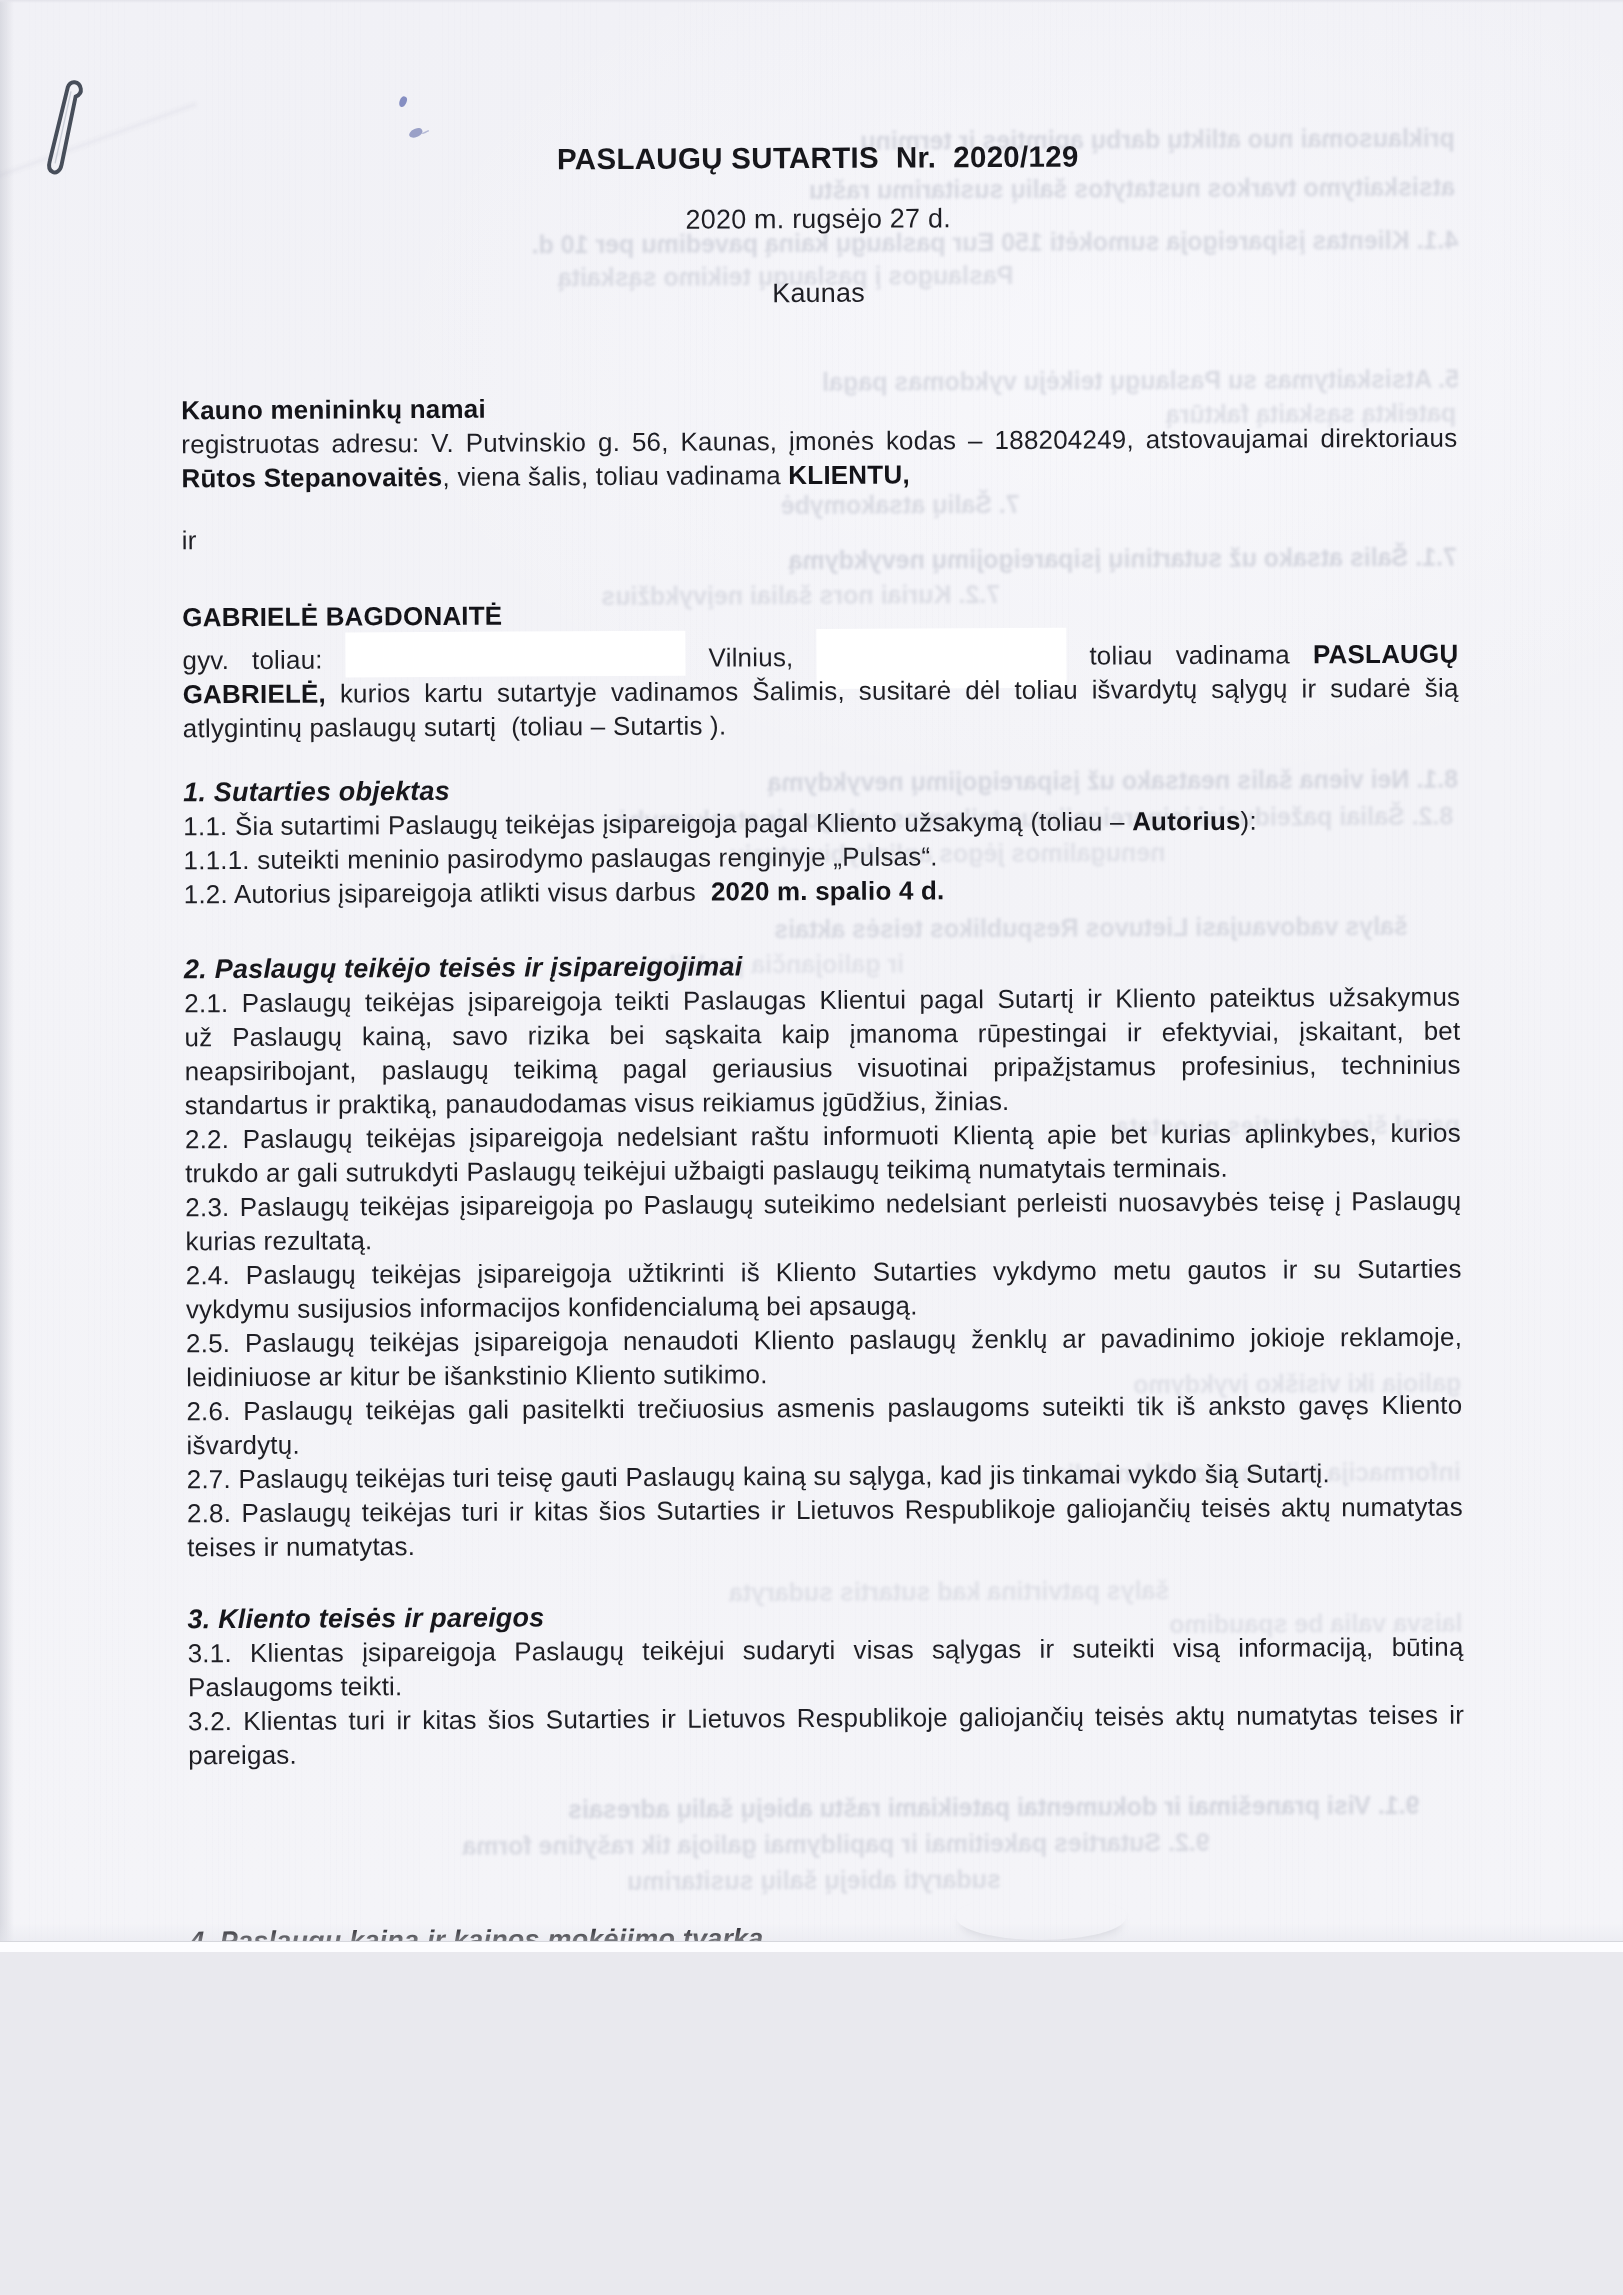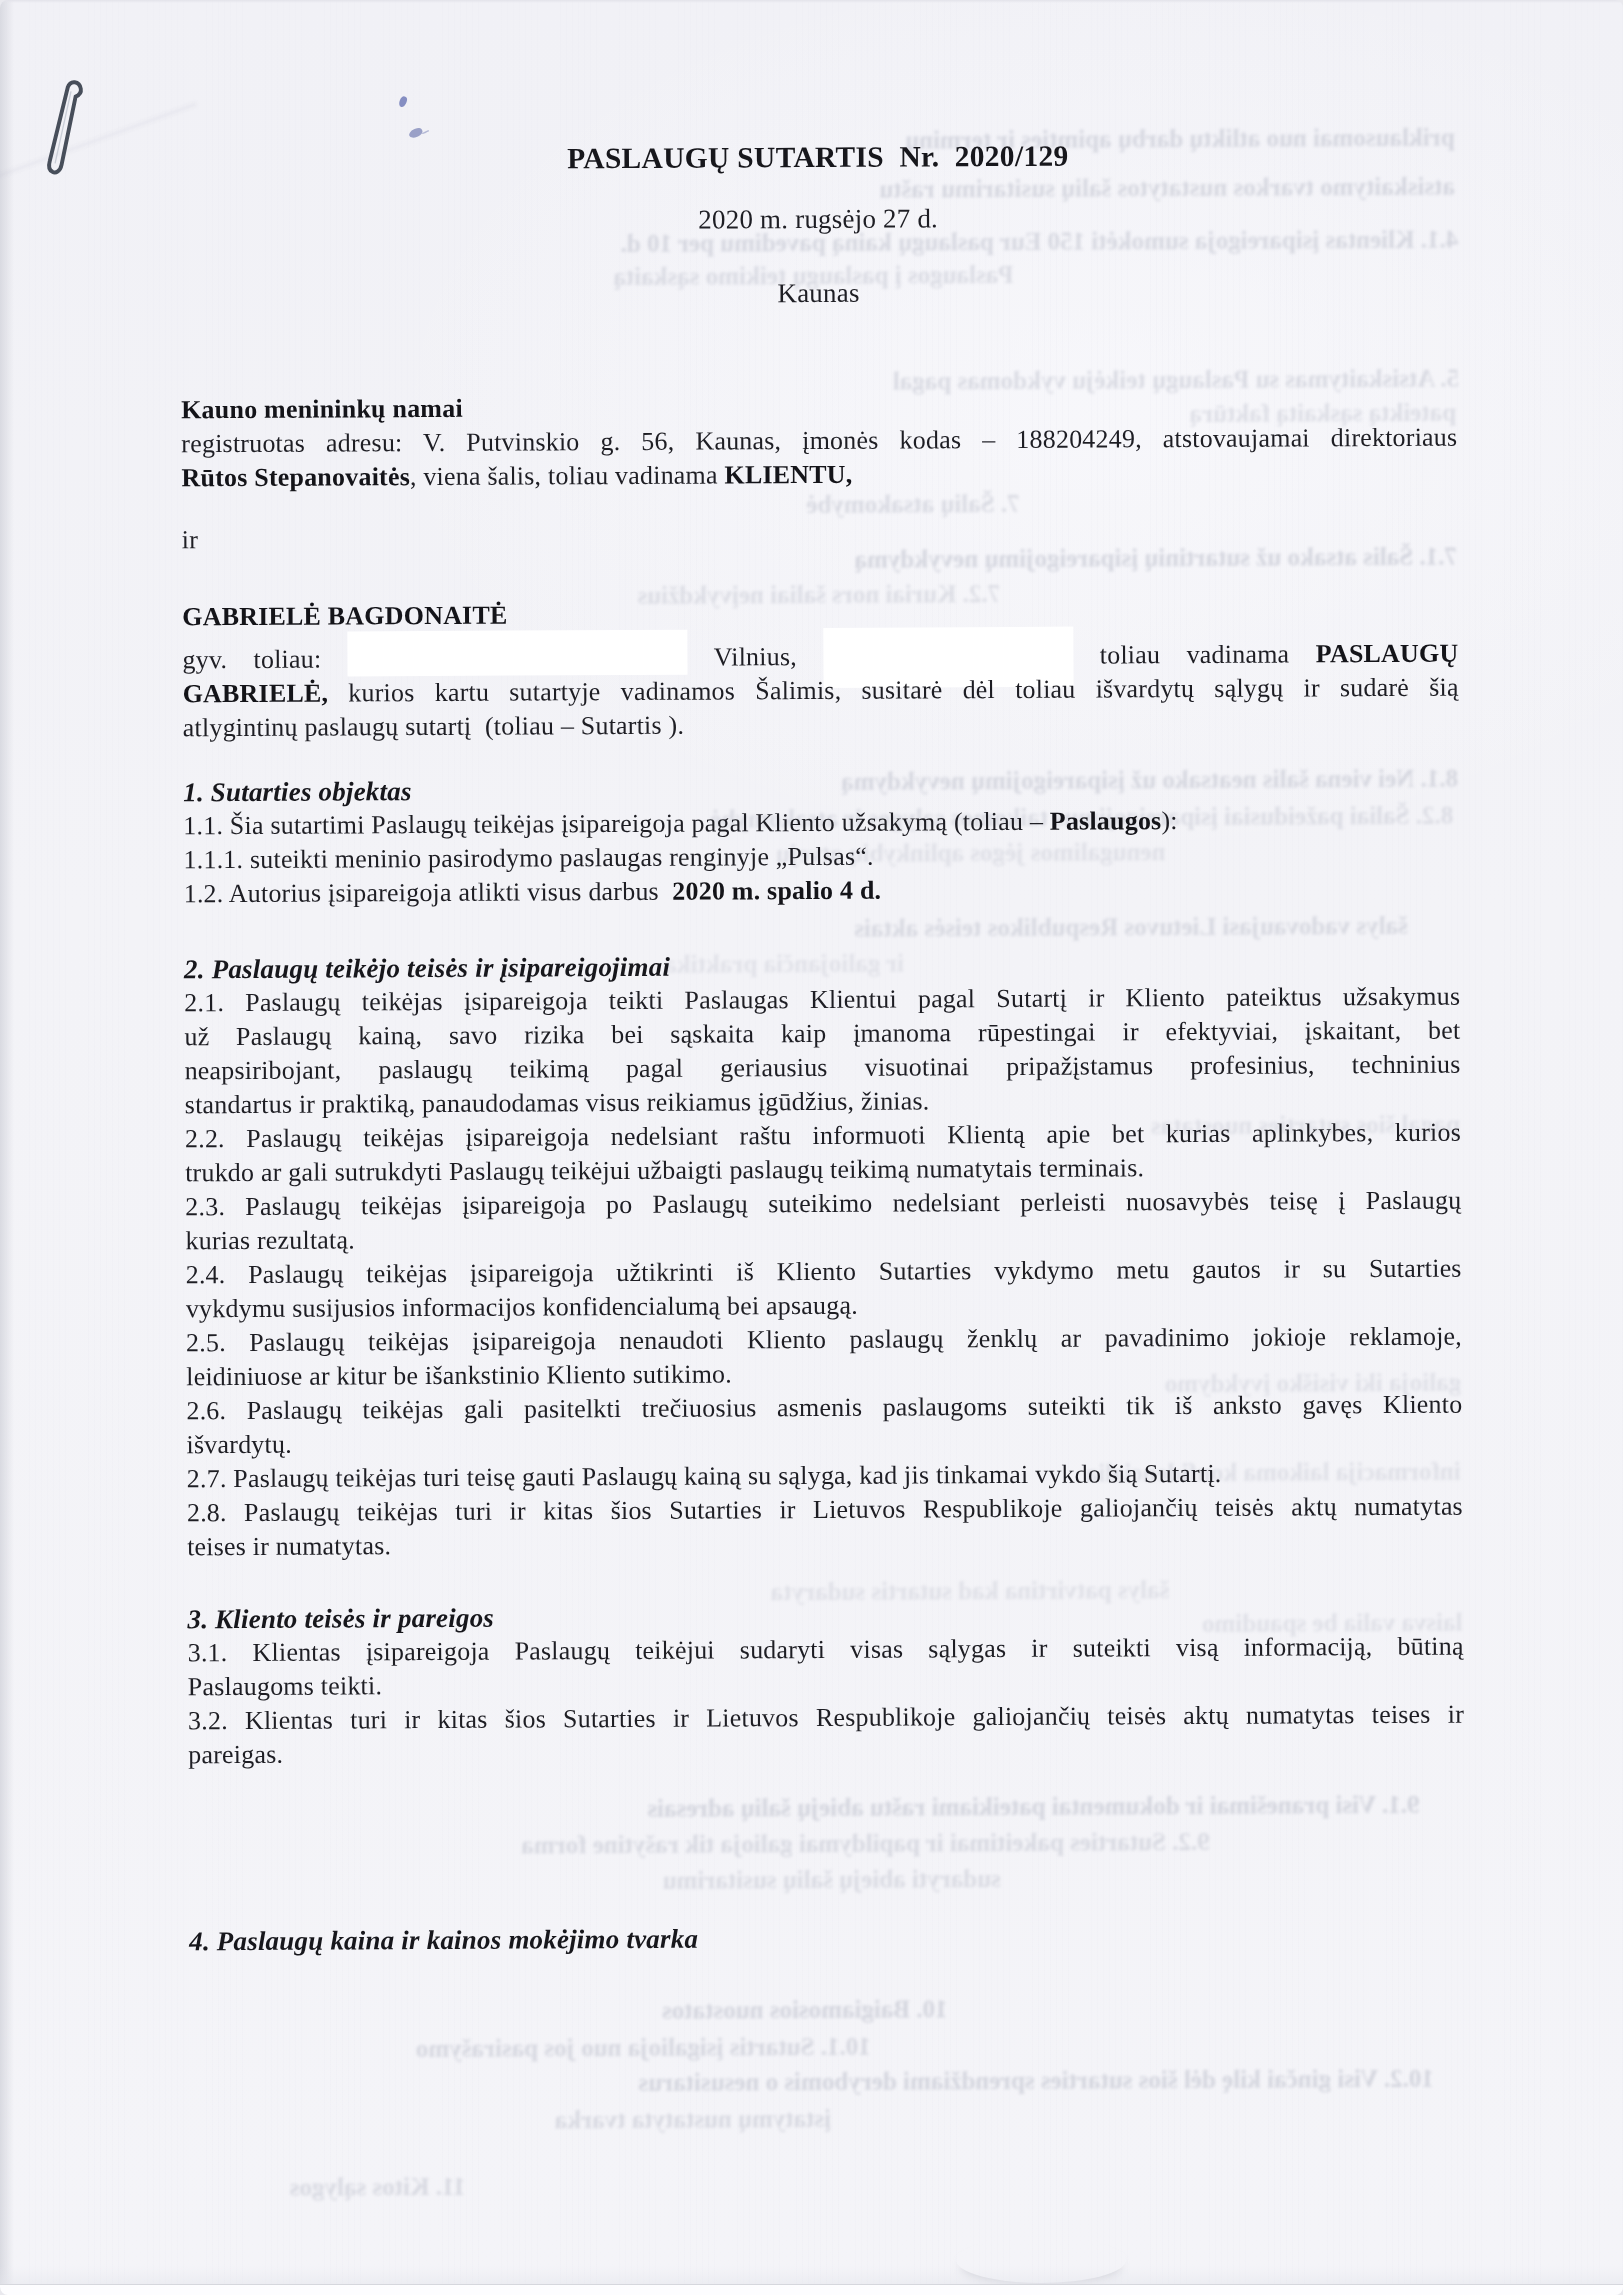--- a/index.html
+++ b/index.html
@@ -1,20 +1,20 @@
 <!DOCTYPE html>
 <html style="font-size:10.5px"><head>
 <meta charset="utf-8">
 <style>
   html,body{margin:0;padding:0;width:1623px;height:2295px;background:#e9e9ee;}
-  .page{position:relative;width:1623px;height:2295px;overflow:hidden;
+  .page{position:relative;width:1623px;height:1952px;overflow:hidden;
         background:
           radial-gradient(1047px 655px at 68% 18%, rgba(250,250,253,.65), rgba(250,250,253,0) 70%),
           linear-gradient(180deg,#f1f1f6 0%,#f3f3f7 40%,#f4f4f8 100%);
-        font-family:Liberation Serif, serif;color:#1e1e24;border-radius:8px;}
+        font-family:Liberation Sans, sans-serif;color:#1e1e24;}
   .streaks{position:absolute;inset:0;background:repeating-linear-gradient(90deg,rgba(232,232,240,.35) 0 0.7px,rgba(232,232,240,0) 0.7px 5.9px);opacity:.55;pointer-events:none;}
   .left-edge{position:absolute;left:0;top:0;bottom:0;width:14.4px;background:linear-gradient(90deg,#d9dae1,rgba(243,243,247,0));}
   .top-edge{position:absolute;left:0;top:0;right:0;height:3.3px;background:linear-gradient(180deg,#e3e3ea,rgba(243,243,247,0));}
   .bottom-strip{position:absolute;left:0;right:0;bottom:0;height:9.8px;background:#fdfdff;border-top:1.3px solid #d6d7dd;}
   .bottom-fade{position:absolute;left:0;right:0;bottom:9.8px;height:19.6px;background:linear-gradient(180deg,rgba(233,233,239,0),rgba(228,229,236,.5));}
   .fold{position:absolute;left:-19.6px;top:141px;width:223px;height:2px;background:rgba(178,180,192,.30);transform:rotate(-20deg);filter:blur(2px);}
   .curl{position:absolute;left:956px;bottom:11.8px;width:170px;height:46px;border-radius:50%;box-shadow:0 6.5px 10.5px -6.5px rgba(150,152,165,.45);}
 
   .tilt{position:absolute;inset:0;transform:rotate(-0.3deg);transform-origin:812px 1145px;}
 
@@ -111,21 +111,21 @@
       <div class="abs party2">
           <div class="line"><span class="b">GABRIELĖ BAGDONAITĖ</span></div>
           <div class="line just"><span>gyv. toliau: </span><span class="redact" style="width: 340px; --rh: 45px; --rb: 9.2px;"></span><span> Vilnius, </span><span class="redact" style="width: 250px; --rh: 60px; --rb: 23.6px;"></span><span> toliau vadinama </span><span class="b">PASLAUGŲ</span></div>
           <div class="line just"><span class="b">GABRIELĖ,</span><span> kurios kartu sutartyje vadinamos Šalimis, susitarė dėl toliau išvardytų sąlygų ir sudarė šią</span></div>
           <div class="line"><span>atlygintinų paslaugų sutartį&nbsp; (toliau – Sutartis ).</span></div>
         </div>
 
       <div class="abs sec1">
         <div class="sec-h">1. Sutarties objektas</div>
         <div>
-            <div class="line"><span>1.1. Šia sutartimi Paslaugų teikėjas įsipareigoja pagal Kliento užsakymą (toliau – </span><span class="b">Paslaugos</span><span>):</span></div>
+            <div class="line"><span>1.1. Šia sutartimi Paslaugų teikėjas įsipareigoja pagal Kliento užsakymą (toliau – </span><span class="b">Autorius</span><span>):</span></div>
             <div class="line"><span>1.1.1. suteikti meninio pasirodymo paslaugas renginyje „Pulsas“.</span></div>
             <div class="line"><span>1.2. Autorius įsipareigoja atlikti visus darbus&nbsp; </span><span class="b">2020 m. spalio 4 d.</span></div>
           </div>
       </div>
 
       <div class="abs sec2">
         <div class="sec-h">2. Paslaugų teikėjo teisės ir įsipareigojimai</div>
         <div>
             <div class="line just"><span>2.1. Paslaugų teikėjas įsipareigoja teikti Paslaugas Klientui pagal Sutartį ir Kliento pateiktus užsakymus</span></div>
             <div class="line just"><span>už Paslaugų kainą, savo rizika bei sąskaita kaip įmanoma rūpestingai ir efektyviai, įskaitant, bet</span></div>

